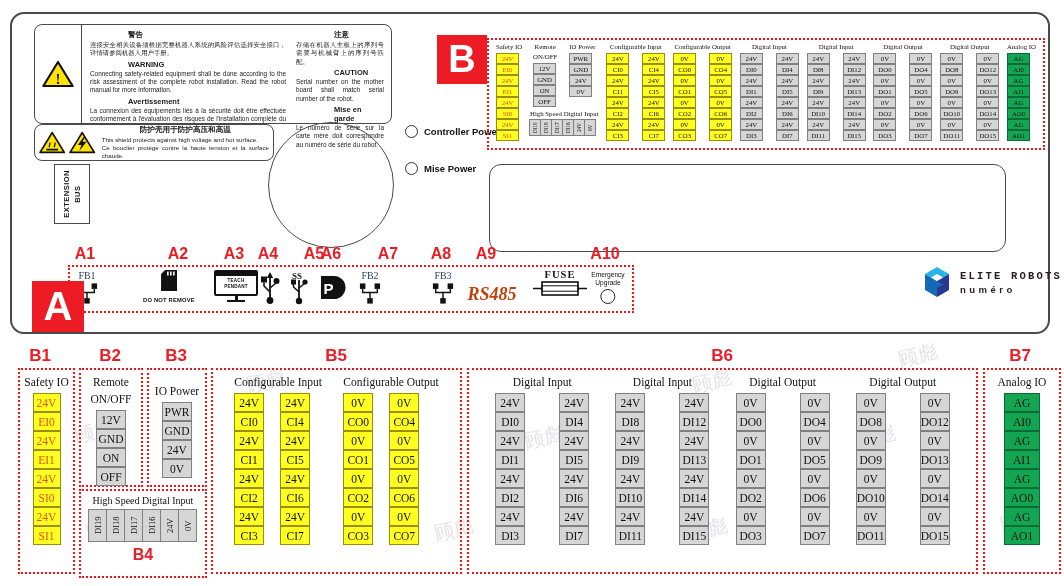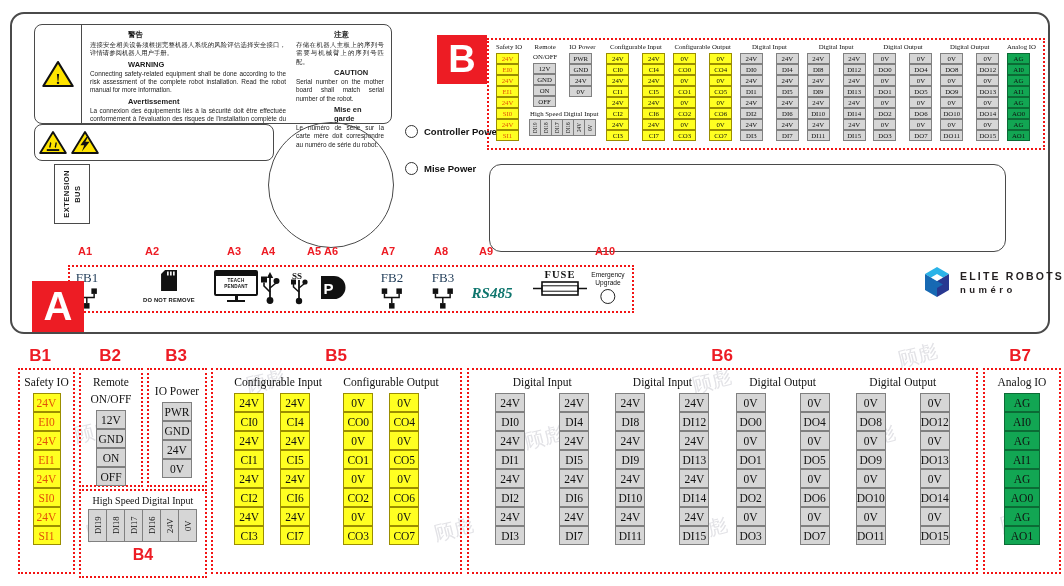--- a/index.html
+++ b/index.html
@@ -37,21 +37,21 @@
   .fan{position:absolute;left:256px;top:108px;width:124px;height:124px;border:1.5px solid #4a4a4a;border-radius:50%;}
   .ledrow{position:absolute;display:flex;align-items:center;gap:6px;}
   .led{width:11px;height:11px;border:1.4px solid #333;border-radius:50%;background:#fff;}
   .ledlabel{font-size:9.5px;font-weight:600;color:#111;}
 
   
   .redsq{position:absolute;background:#ed1c24;color:#fff;display:flex;align-items:center;justify-content:center;
          font-weight:bold;font-family:"Liberation Sans",sans-serif;}
   .sqB{left:425px;top:21px;width:50px;height:49px;font-size:38px;}
   .sqA{left:20px;top:267px;width:52px;height:51px;font-size:40px;z-index:5;}
-  .sublabel{position:absolute;color:#ed1c24;font-weight:bold;font-size:11px;transform:translateX(-50%);white-space:nowrap;}
+  .sublabel{position:absolute;color:#ed1c24;font-weight:bold;font-size:16px;transform:translateX(-50%);white-space:nowrap;}
   .blabel{font-size:17px;}
 
   .dotted{border:2.5px dotted #f21414;}
 
   
   .bbox{position:absolute;left:475px;top:24px;width:558px;height:112px;box-sizing:border-box;}
   .slot{position:absolute;left:477px;top:150px;width:515px;height:86px;border:1.5px solid #4a4a4a;border-radius:12px;}
 
   
   .iocol{display:flex;flex-direction:column;}
@@ -80,35 +80,35 @@
   .mini .iocell{width:23px;height:11px;font-size:6.8px;}
   .mini .iotitle{font-size:6.8px;margin-bottom:2px;line-height:1.15;}
   .mini .cols{gap:13px;}
   .mini .rot .iocell{writing-mode:vertical-rl;transform:rotate(180deg);width:12px;height:17px;font-size:5.2px;margin-left:-1px;}
   .ministack{display:flex;flex-direction:column;align-items:center;}
   .minirow{display:flex;gap:12px;margin-bottom:3px;}
 
   
   .abox{position:absolute;left:68px;top:265px;width:566px;height:48px;box-sizing:border-box;}
   .conn{position:absolute;transform:translateX(-50%);text-align:center;top:3px;}
-  .fblabel{font-family:"Liberation Serif",serif;font-size:13px;color:#1f3b57;margin-bottom:1px;}
+  .fblabel{font-family:"Liberation Serif",serif;font-size:10px;color:#1f3b57;margin-bottom:1px;}
   .monitor{width:44px;height:26px;border:2px solid #111;border-radius:2px;box-sizing:border-box;background:#fff;}
   .monitor .bar{height:4px;background:#111;}
   .monitor .mtext{font-size:4.6px;font-weight:bold;line-height:1.25;letter-spacing:.2px;padding-top:2px;color:#111;}
   .stand{width:3px;height:4px;background:#111;margin:0 auto;}
   .standbase{width:18px;height:2px;background:#111;margin:0 auto;}
   .sdcap{font-size:5.8px;font-weight:bold;margin-top:2px;color:#111;letter-spacing:.2px;}
-  .rs485{font-family:"Liberation Serif",serif;font-style:italic;font-weight:bold;font-size:15px;color:#0f766e;}
+  .rs485{font-family:"Liberation Serif",serif;font-style:italic;font-weight:bold;font-size:18px;color:#c2410c;}
   .fuselabel{font-family:"Liberation Serif",serif;font-size:10.5px;font-weight:bold;letter-spacing:1px;color:#111;}
   .emtext{font-size:6.6px;line-height:1.2;color:#111;}
   .emcircle{width:13px;height:13px;border:1.5px solid #222;border-radius:50%;margin:2px auto 0;background:#fff;}
 
   
   .logo{position:absolute;left:922px;top:266px;display:flex;align-items:center;gap:8px;}
-  .logotext .en{font-size:10.5px;font-weight:bold;letter-spacing:2.2px;color:#231f20;}
+  .logotext .en{font-size:10.5px;font-weight:bold;letter-spacing:2.2px;color:#231f20;font-family:Liberation Mono, monospace;}
   .logotext .zh{font-size:9.5px;font-weight:bold;letter-spacing:3.5px;color:#231f20;margin-top:2px;}
 </style>
 </head>
 <body>
 
 <span class="wm" style="left:70px;top:40px">顾彪</span>
 <span class="wm" style="left:515px;top:16px">顾彪</span>
 <span class="wm" style="left:925px;top:16px">顾彪</span>
 <span class="wm" style="left:260px;top:100px">顾彪</span>
 <span class="wm" style="left:742px;top:100px">顾彪</span>
@@ -162,20 +162,25 @@
     <svg width="28" height="25" viewBox="0 0 36 31">
       <path d="M18 2 L34.5 29 L1.5 29 Z" fill="#ffe400" stroke="#111" stroke-width="2.4" stroke-linejoin="round"></path>
       <rect x="10" y="24" width="16" height="2.4" fill="#111"></rect>
       <path d="M14.5 22 c-2 -2 2 -4 0 -6.5" stroke="#111" stroke-width="1.8" fill="none"></path>
       <path d="M21.5 22 c-2 -2 2 -4 0 -6.5" stroke="#111" stroke-width="1.8" fill="none"></path>
     </svg>
     <svg width="28" height="25" viewBox="0 0 36 31">
       <path d="M18 2 L34.5 29 L1.5 29 Z" fill="#ffe400" stroke="#111" stroke-width="2.4" stroke-linejoin="round"></path>
       <polygon points="20,8 12,19 17,19 14,27 24,14.5 18.5,14.5 22,8" fill="#111"></polygon>
     </svg>
+    <div style="padding-left:2px;">
+      <div class="wtitle">防护壳用于防护高压和高温</div>
+      <div class="wbody">This shield protects against high voltage and hot surface.</div>
+      <div class="wbody">Ce bouclier protège contre la haute tension et la surface chaude.</div>
+    </div>
   </div>
 
   <div class="extbus">
     <div class="extbus-in">
       <div>EXTENSION</div>
       <div>BUS</div>
     </div>
   </div>
 
   <div class="fan"></div>
@@ -415,21 +420,21 @@
       </div>
     </div>
   </div>
 
   <div class="slot"></div>
 
   <div class="redsq sqA">A</div>
 </div>
 
 <span class="sublabel" style="left:85px;top:245px">A1</span>
-<span class="sublabel" style="left:152px;top:245px">A2</span>
+<span class="sublabel" style="left:178px;top:245px">A2</span>
 <span class="sublabel" style="left:234px;top:245px">A3</span>
 <span class="sublabel" style="left:268px;top:245px">A4</span>
 <span class="sublabel" style="left:314px;top:245px">A5</span>
 <span class="sublabel" style="left:331px;top:245px">A6</span>
 <span class="sublabel" style="left:388px;top:245px">A7</span>
 <span class="sublabel" style="left:441px;top:245px">A8</span>
 <span class="sublabel" style="left:486px;top:245px">A9</span>
 <span class="sublabel" style="left:605px;top:245px">A10</span>
 
 <div class="abox dotted">
@@ -480,21 +485,21 @@
       <circle cx="15" cy="11" r="2.6" fill="#111"></circle>
       <circle cx="9" cy="30" r="3.2" fill="#111"></circle>
     </svg>
   </div>
   <div class="conn" style="left:263px;top:8px">
     <svg width="28" height="25" viewBox="0 0 28 25">
       <path d="M2 1 H15 A11.5 11.5 0 0 1 15 24 H2 Z" fill="#111"></path>
       <text x="4.5" y="18.5" font-size="15" font-weight="bold" font-family="sans-serif" fill="#fff">P</text>
     </svg>
   </div>
-  <div class="conn" style="left:322px">
+  <div class="conn" style="left:300px">
     <div class="fblabel">FB2</div>
     <svg width="22" height="23" viewBox="0 0 24 24">
       <rect x="1" y="1" width="6" height="6" fill="#111"></rect>
         <rect x="17" y="1" width="6" height="6" fill="#111"></rect>
       <path d="M4 7 V11 H20 V7 M12 11 V17" stroke="#111" stroke-width="1.6" fill="none"></path>
       <rect x="9" y="17" width="6" height="6" fill="#111"></rect>
     </svg>
   </div>
   <div class="conn" style="left:373px">
     <div class="fblabel">FB3</div>

